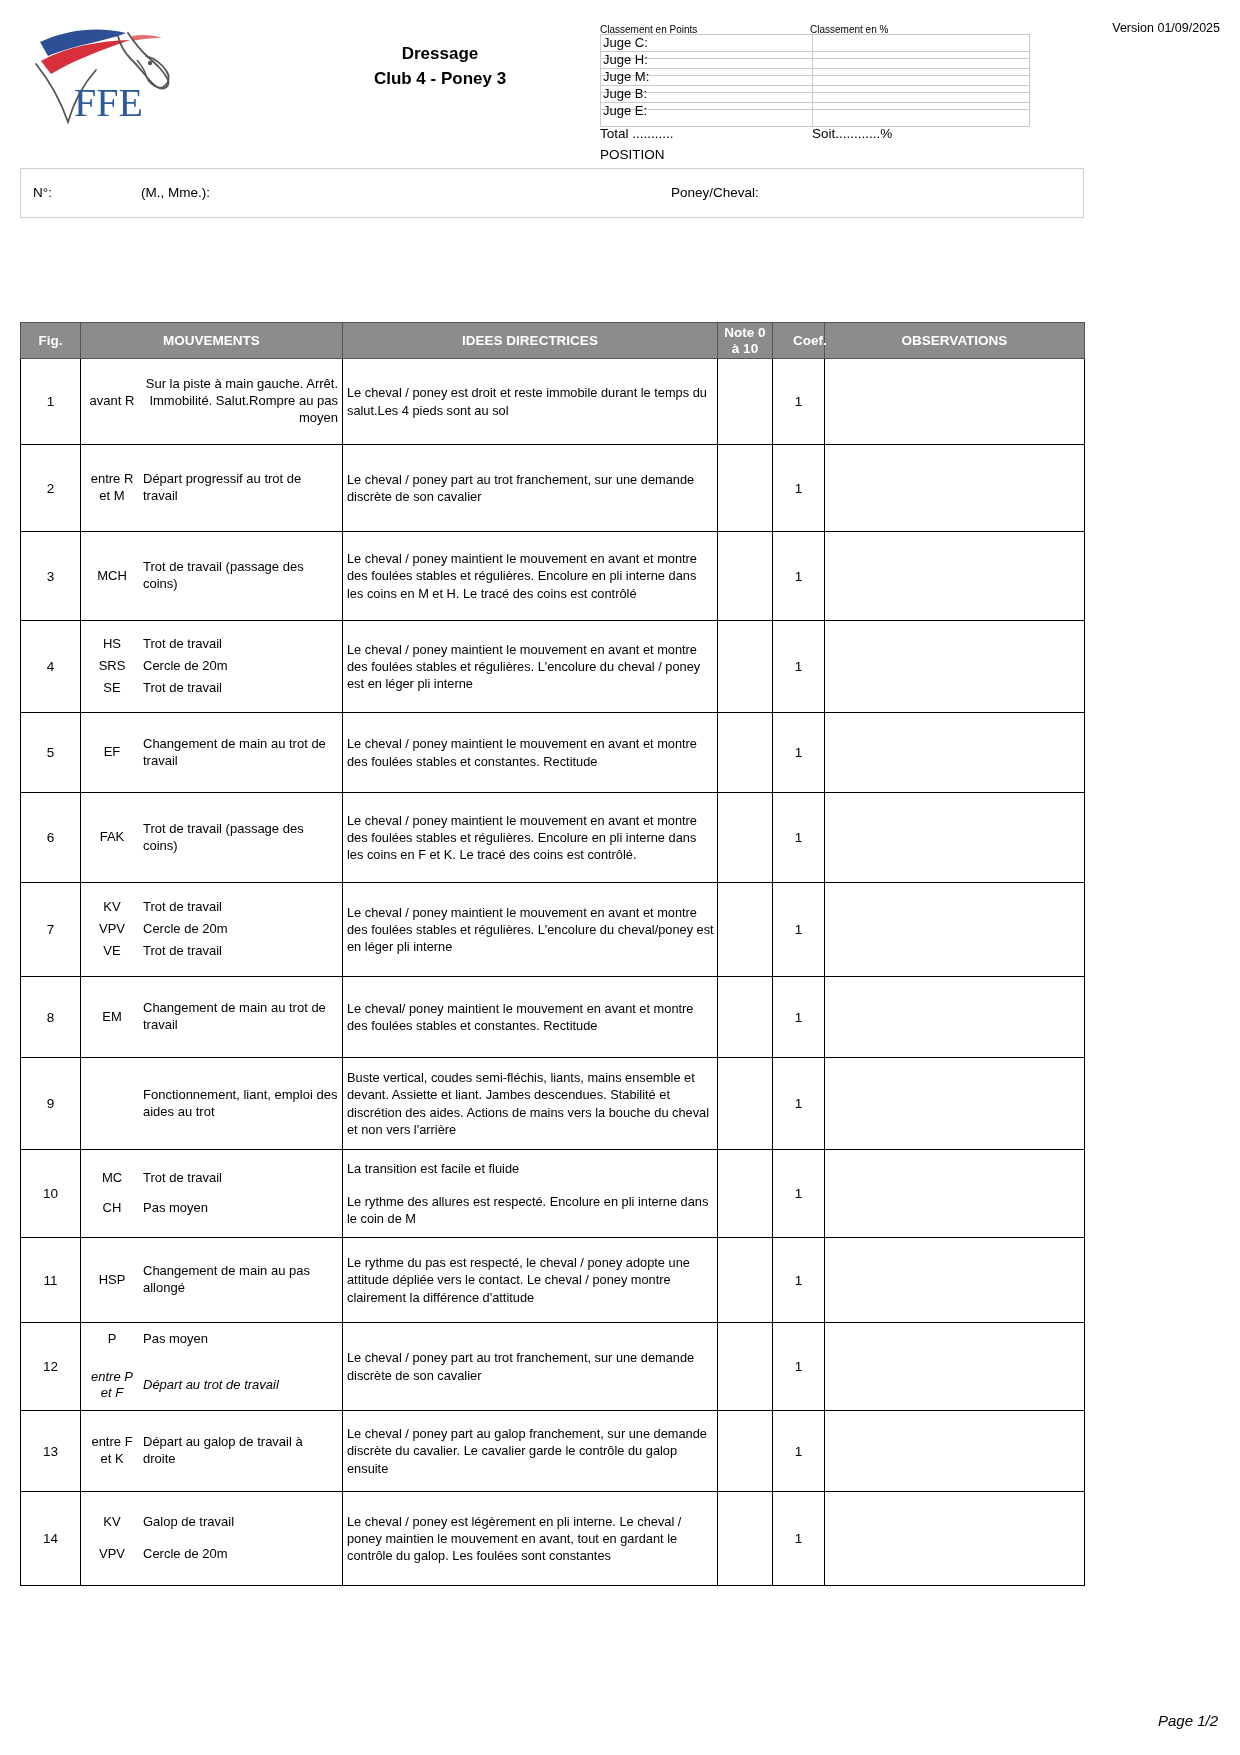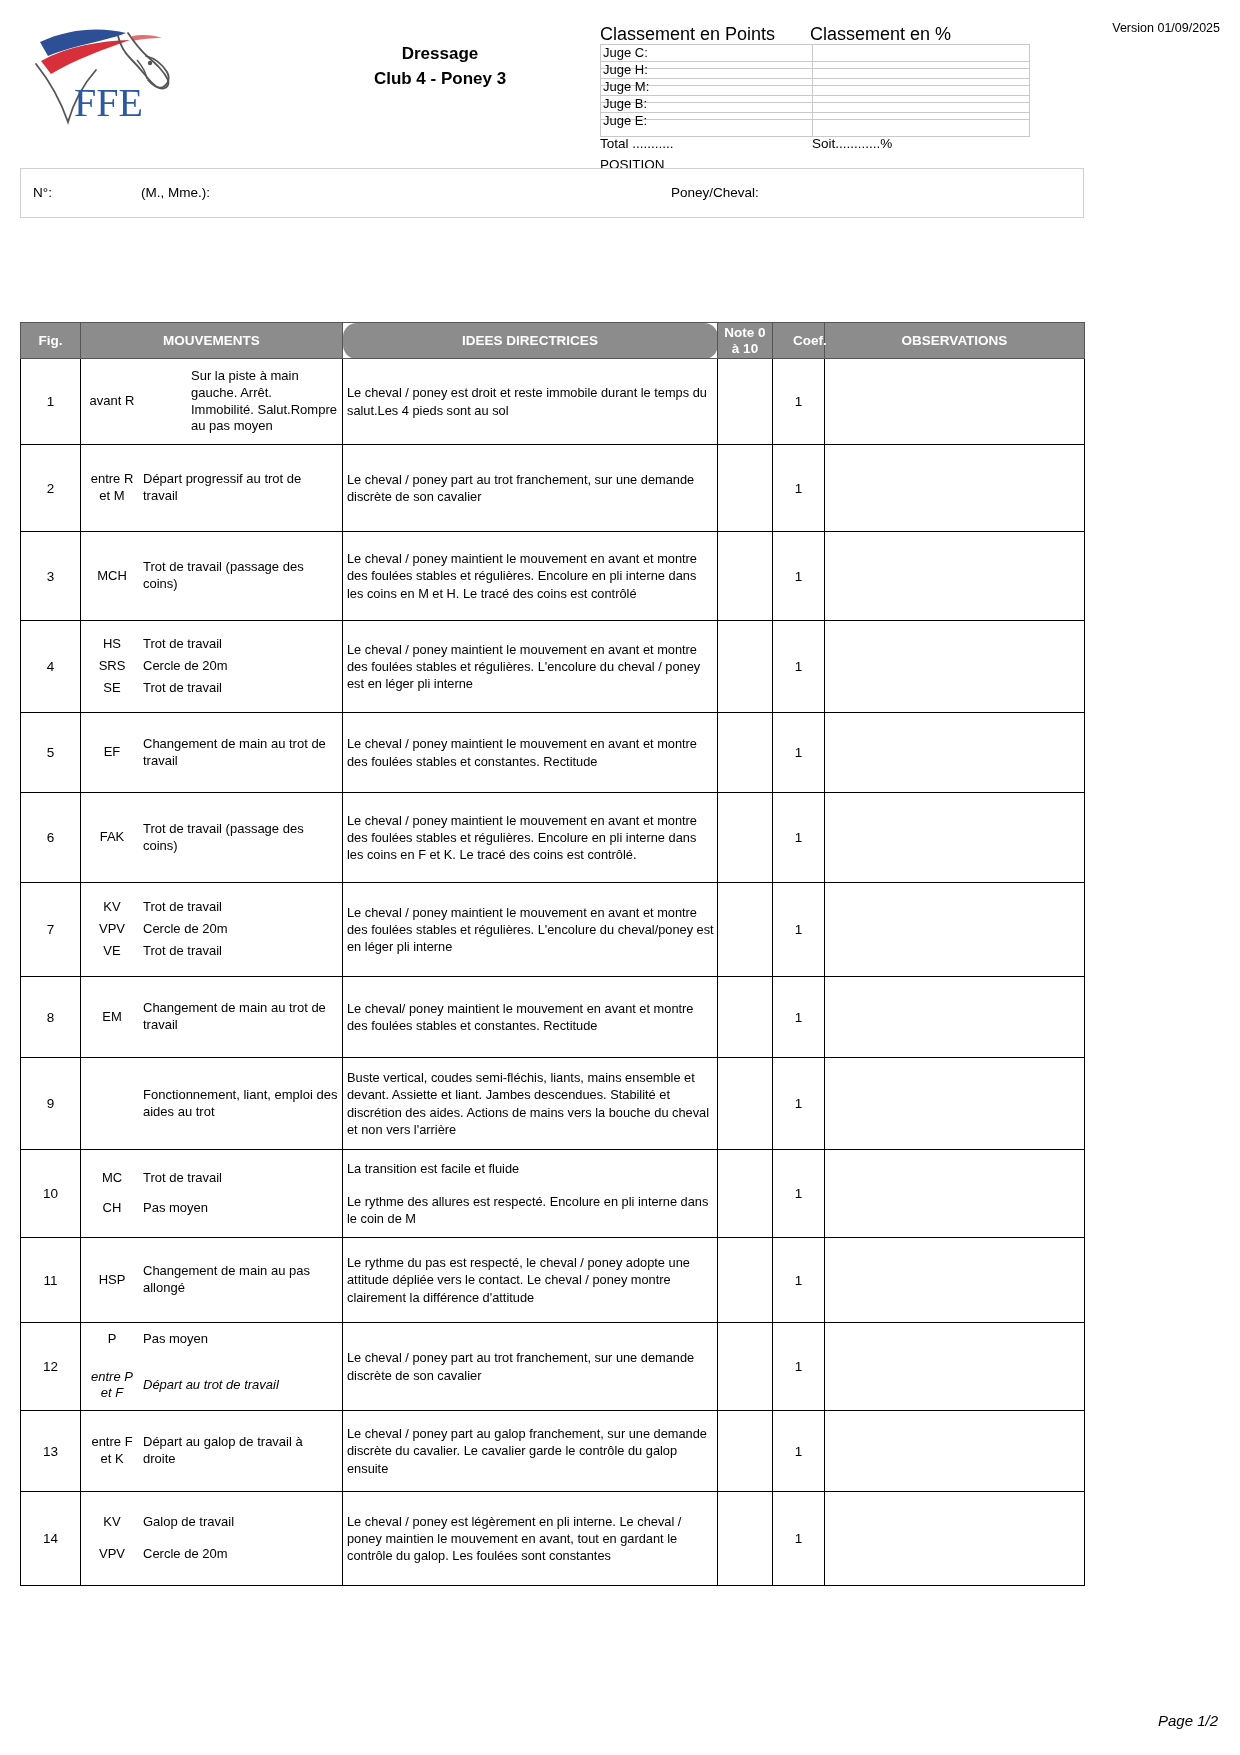--- a/index.html
+++ b/index.html
@@ -53,21 +53,21 @@
     white-space: nowrap;
   }
   .score-block {
     position: absolute;
     left: 600px;
     top: 24px;
     width: 430px;
   }
   .score-head {
     display: flex;
-    font-size: 18px;
+    font-size: 10px;
     padding-bottom: 3px;
   }
   .score-head .c1 { width: 210px; }
   .score-head .c2 { width: 220px; }
   .judge-row {
     display: flex;
     height: 17px;
     align-items: center;
   }
   .judge-row .jcell {
@@ -136,21 +136,21 @@
     background: #8c8c8c;
     color: #ffffff;
     font-size: 13.5px;
     font-weight: bold;
     height: 36px;
     text-align: center;
     border: 1px solid #555555;
   }
   th.h-fig   { width: 60px; }
   th.h-mouv  { width: 262px; }
-  th.h-idees { width: 375px; border-radius: 14px; }
+  th.h-idees { width: 375px; }
   th.h-note  { width: 55px; font-size: 12.5px; line-height: 1.15; }
   th.h-coef  { width: 52px; padding-left: 20px; }
   th.h-obs   { width: 260px; }
 
   td.c-fig {
     text-align: center;
     font-size: 13.5px;
   }
   td.c-mouv {
     padding: 0;
@@ -184,21 +184,21 @@
   .mv-code {
     width: 62px;
     flex: 0 0 62px;
     text-align: center;
     white-space: pre-line;
   }
   .mv-text {
     flex: 1 1 auto;
     padding-right: 4px;
   }
-  .mv-text.center { text-align: left; margin-left: 48px; }
+  .mv-text.center { text-align: right; }
 
   
   .idee-p { margin: 0; }
   .idee-p + .idee-p { margin-top: 16px; }
 
   
   .footer {
     position: absolute;
     right: 22px;
     bottom: 26px;

